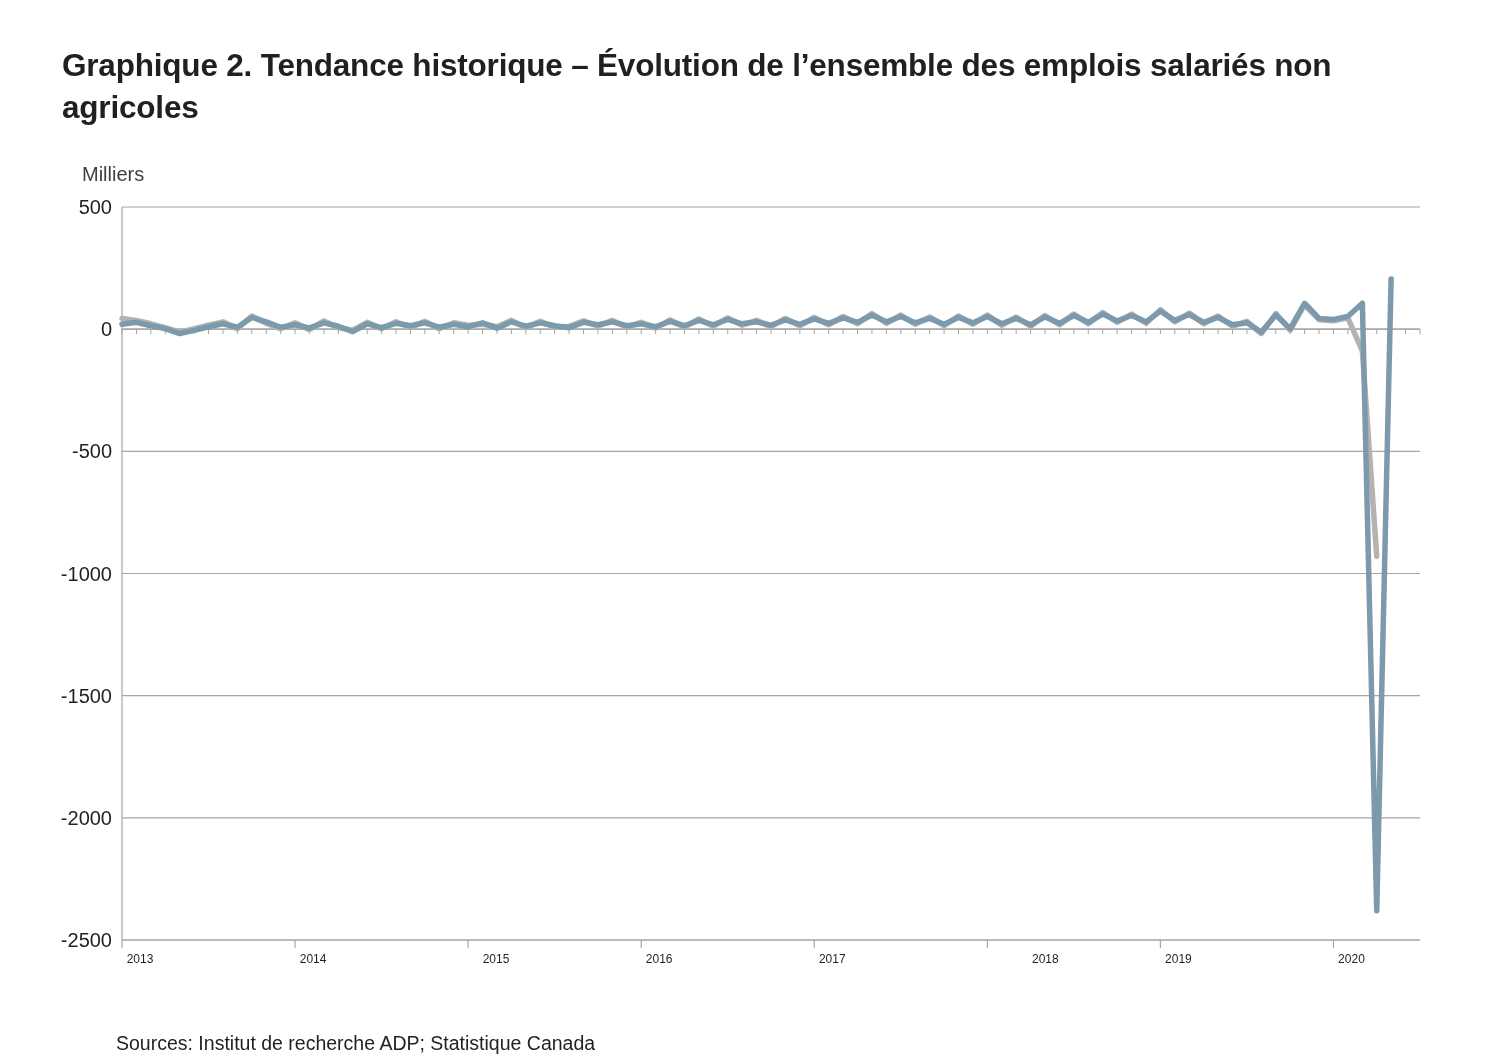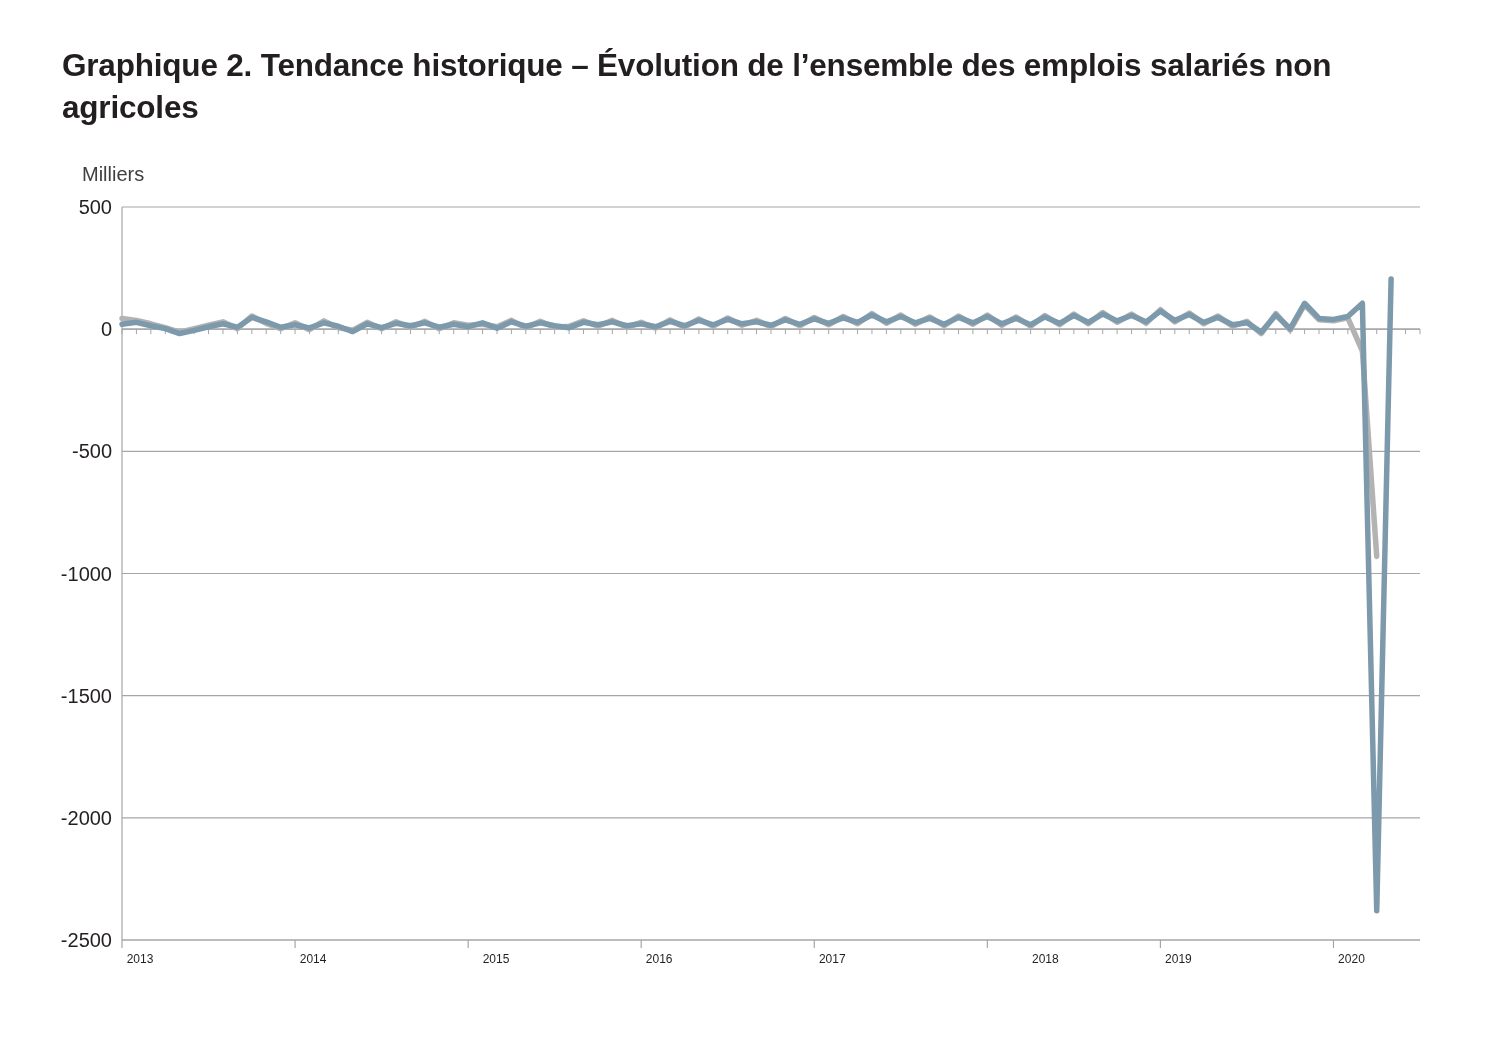--- a/index.html
+++ b/index.html
@@ -229,14 +229,15 @@
         <line x1="865.3333333333333" x2="865.3333333333333" y1="733" y2="741" stroke="#a6a6a6" stroke-width="1.2"></line>
         <line x1="1038.4" x2="1038.4" y1="733" y2="741" stroke="#a6a6a6" stroke-width="1.2"></line>
         <line x1="1211.4666666666667" x2="1211.4666666666667" y1="733" y2="741" stroke="#a6a6a6" stroke-width="1.2"></line>
         <line x1="0" x2="0" y1="0" y2="733" stroke="#a6a6a6" stroke-width="1.2"></line>
         <polyline points="0.00,111.42 14.36,113.37 28.90,116.79 43.27,120.70 57.63,125.10 72.17,121.68 86.53,118.26 100.90,114.84 115.44,121.68 129.80,108.97 144.16,116.30 158.70,121.68 173.07,115.81 187.43,122.66 201.97,113.86 216.33,120.70 230.70,123.14 245.24,115.33 259.60,121.68 273.96,114.84 288.50,120.21 302.87,114.35 317.23,121.68 331.77,115.81 346.13,118.26 360.50,117.28 375.04,119.72 389.40,113.37 403.76,120.70 418.30,114.35 432.67,120.21 447.03,119.23 461.57,113.86 475.93,119.23 490.30,113.37 504.84,120.21 519.20,115.33 533.56,121.19 548.10,112.88 562.47,120.21 576.83,111.90 591.37,119.23 605.73,110.93 620.10,118.26 634.64,113.37 649.00,119.72 663.36,111.42 677.90,118.75 692.27,110.44 706.63,117.77 721.17,109.46 735.53,116.79 749.90,106.53 764.44,116.30 778.80,108.00 793.16,117.28 807.70,109.95 822.07,118.75 836.43,108.97 850.97,117.28 865.33,108.00 879.70,118.26 894.24,109.95 908.60,119.23 922.96,108.48 937.50,117.77 951.87,107.02 966.23,116.79 980.77,105.55 995.13,115.33 1009.50,107.02 1024.04,116.30 1038.40,102.62 1052.76,114.84 1067.30,106.04 1081.67,116.79 1096.03,108.97 1110.57,119.23 1124.93,114.35 1139.30,126.56 1153.84,106.53 1168.20,123.14 1182.56,97.73 1197.10,112.88 1211.47,113.86 1225.83,110.93 1240.37,144.16 1254.73,349.40" fill="none" stroke="#b3b3b3" stroke-width="5.5" stroke-linejoin="round" stroke-linecap="round"></polyline>
         <polyline points="0.00,117.28 14.36,115.33 28.90,118.75 43.27,121.68 57.63,126.56 72.17,123.39 86.53,119.72 100.90,116.79 115.44,120.21 129.80,110.44 144.16,114.84 158.70,120.21 173.07,117.77 187.43,120.95 201.97,115.81 216.33,119.23 230.70,124.61 245.24,116.79 259.60,120.70 273.96,116.30 288.50,118.75 302.87,115.81 317.23,120.21 331.77,117.28 346.13,119.72 360.50,115.81 375.04,121.19 389.40,114.84 403.76,119.23 418.30,115.81 432.67,118.75 447.03,120.70 461.57,115.33 475.93,117.77 490.30,114.84 504.84,118.75 519.20,116.79 533.56,119.72 548.10,114.35 562.47,118.75 576.83,113.37 591.37,117.77 605.73,112.39 620.10,116.79 634.64,114.84 649.00,118.26 663.36,112.88 677.90,117.28 692.27,111.90 706.63,116.30 721.17,110.93 735.53,115.33 749.90,108.00 764.44,114.84 778.80,109.46 793.16,115.81 807.70,111.42 822.07,117.28 836.43,110.44 850.97,115.81 865.33,109.46 879.70,116.79 894.24,111.42 908.60,117.77 922.96,109.95 937.50,116.30 951.87,108.48 966.23,115.33 980.77,107.02 995.13,113.86 1009.50,108.48 1024.04,114.84 1038.40,104.09 1052.76,113.37 1067.30,107.51 1081.67,115.33 1096.03,110.44 1110.57,117.77 1124.93,115.81 1139.30,125.10 1153.84,108.00 1168.20,121.68 1182.56,96.27 1197.10,111.42 1211.47,112.39 1225.83,109.46 1240.37,96.27 1254.73,703.68 1269.10,72.08" fill="none" stroke="#7d9aad" stroke-width="5.5" stroke-linejoin="round" stroke-linecap="round"></polyline>
       </svg>
     </div>
 
 
+  <div class="source">Sources: Institut de recherche ADP; Statistique Canada</div>
 
 </div>
 
 </body></html>

